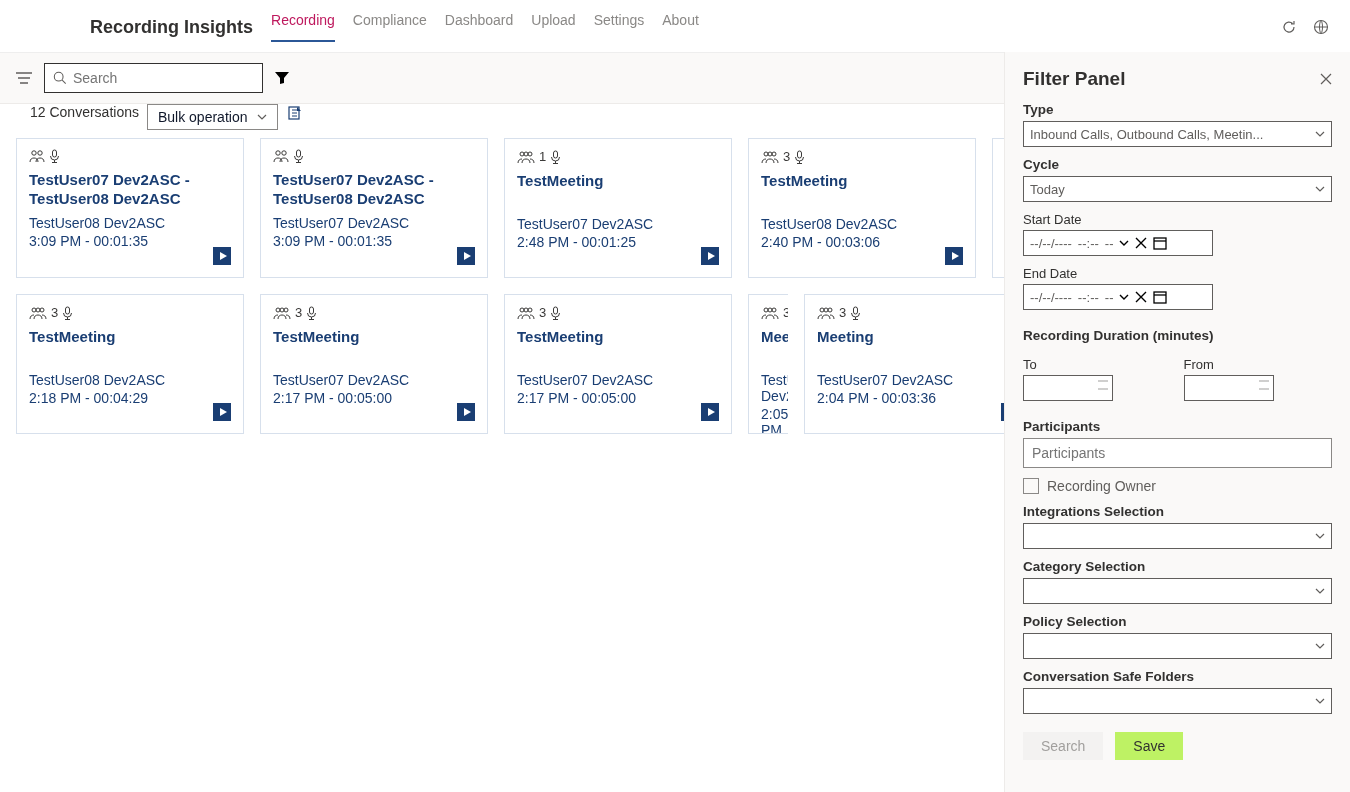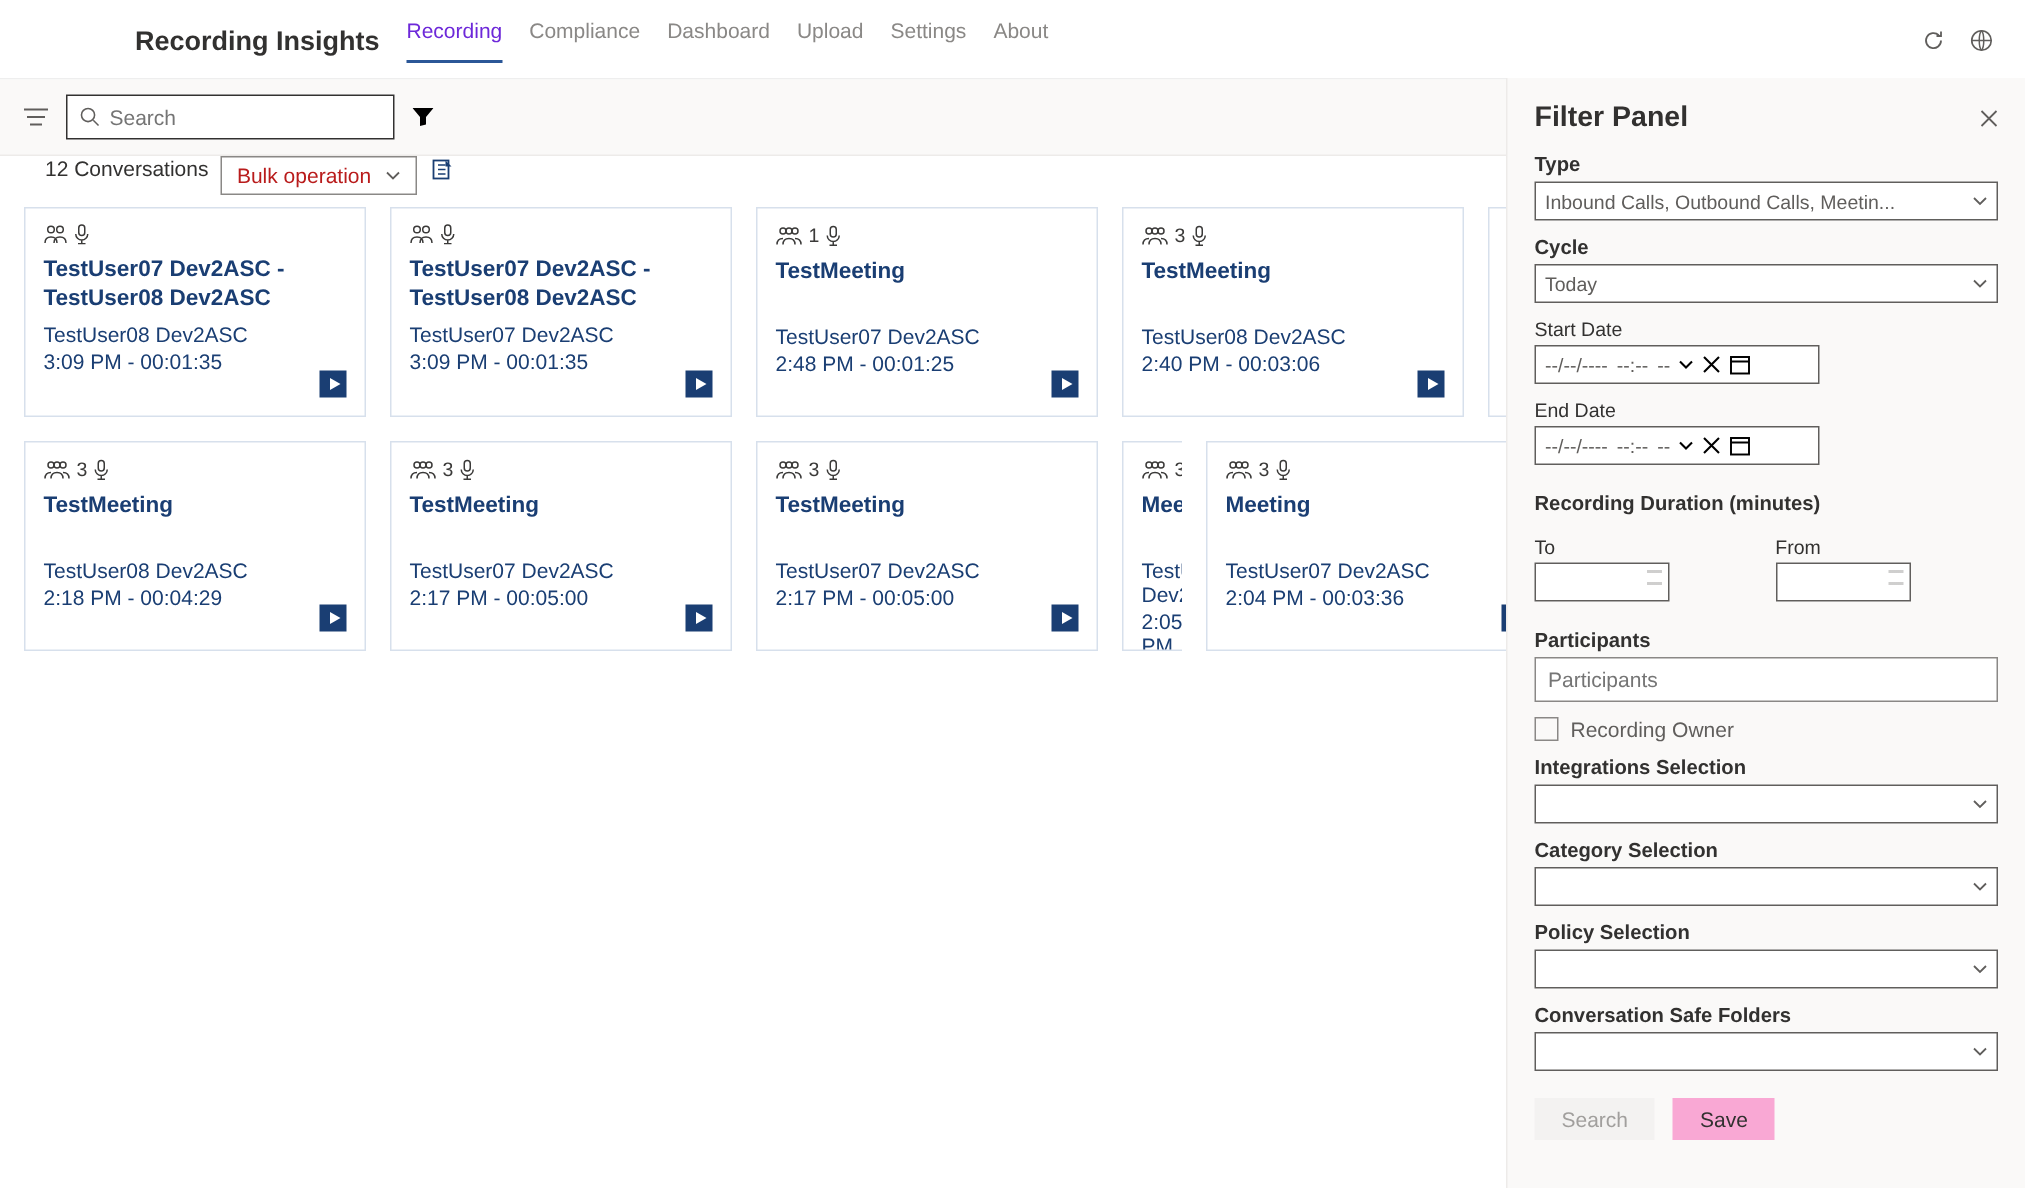--- a/index.html
+++ b/index.html
@@ -1,33 +1,33 @@
 <!DOCTYPE html>
 <html><head>
 <meta charset="utf-8">
 <style>
   * { box-sizing: border-box; margin: 0; padding: 0; }
   html, body { width: 1350px; height: 792px; font-family: "Segoe UI", Arial, sans-serif; font-size: 14px; color: #323130; background: #fff; overflow: hidden; }
   .topbar { display: flex; align-items: center; padding: 12px 20px 10px 90px; border-bottom: 1px solid #eee; }
   .brand { font-weight: 700; font-size: 18px; margin-right: 18px; }
   .tabs { display: flex; gap: 18px; font-size: 14px; }
   .tab { color: #8a8886; cursor: pointer; padding-bottom: 12px; }
-  .tab.active { color: #6d28d9; border-bottom: 2px solid #2b5797; }
+  .tab.active { color: #be185d; border-bottom: 2px solid #2b5797; }
   .top-right { margin-left: auto; display: flex; gap: 14px; color: #605e5c; }
   .iconbtn { width:18px; height:18px; display:inline-flex; align-items:center; justify-content:center; }
   svg { display:block; }
 
   .toolbar { display:flex; align-items:center; gap:10px; padding:10px 14px; border-bottom:1px solid #edebe9; background:#faf9f8; }
   .hamburger { width:20px; text-align:center; color:#605e5c; }
   .searchbox { flex:0 0 178px; height:30px; border:1px solid #323130; display:flex; align-items:center; padding:0 8px; gap:6px; color:#605e5c; background:#fff; }
   .searchbox input { border:none; outline:none; flex:1; font-size:14px; }
   .funnel { color:#000; }
 
   .subbar { display:flex; gap:8px; padding:8px 14px; font-size:14px; }
-  .bulk { border:1px solid #8a8886; padding:4px 10px; display:flex; align-items:center; gap:10px; color:#b91c1c; }
+  .bulk { border:1px solid #8a8886; padding:4px 10px; display:flex; align-items:center; gap:10px; color:#0f172a; }
 
   .content { position:absolute; top:96px; left:0; right:0; bottom:0; overflow:auto; padding:0 16px; }
   .date-head { font-size:17px; font-weight:600; padding:20px 0 12px 0; }
 
   .cards { display:flex; flex-wrap:wrap; gap:16px; }
   .card { width:228px; height:140px; border:1px solid #d7e0ec; padding:10px 12px; position:relative; }
   .card .icons { display:flex; align-items:center; gap:4px; color:#3b3a39; font-size:13px; }
   .card .title { color:#1a3e73; font-weight:600; font-size:15px; margin-top:8px; line-height:1.25; min-height:38px; }
   .card .user { color:#1a3e73; font-size:14px; margin-top:6px; }
   .card .time { color:#1a3e73; font-size:14px; margin-top:2px; }
@@ -43,21 +43,21 @@
   .row2 { display:flex; gap:12px; }
   .col { flex:1; }
   .dateinput { width:190px; border:1px solid #605e5c; background:#fff; height:26px; display:flex; align-items:center; padding:0 6px; gap:6px; font-size:13px; color:#605e5c; }
   .num { width:90px; height:26px; border:1px solid #605e5c; background:#fff; position:relative; }
   .num::after { content:""; position:absolute; right:4px; top:4px; width:10px; height:18px; background:linear-gradient(#605e5c 0 2px, transparent 2px 8px, #605e5c 8px 10px, transparent 10px); opacity:.3; }
   .textin { width:100%; border:1px solid #8a8886; background:#fff; height:30px; padding:0 8px; font-size:14px; color:#605e5c; }
   .checkbox-row { display:flex; align-items:center; gap:8px; margin-top:10px; }
   .cb { width:16px; height:16px; border:1px solid #8a8886; }
   .btnrow { display:flex; gap:12px; margin-top:18px; }
   .btn { padding:6px 18px; background:#f3f2f1; color:#a19f9d; font-size:14px; border:none; }
-  .btn.save { color:#323130; background:#f9a8d4; }
+  .btn.save { color:#323130; background:#bef264; }
 
   .chevsvg { width:10px; height:10px; }
 </style>
 </head>
 <body>
 
 <div class="topbar">
   <div class="brand">Recording Insights</div>
   <div class="tabs" id="tabs">
       <span class="tab active">Recording</span>

